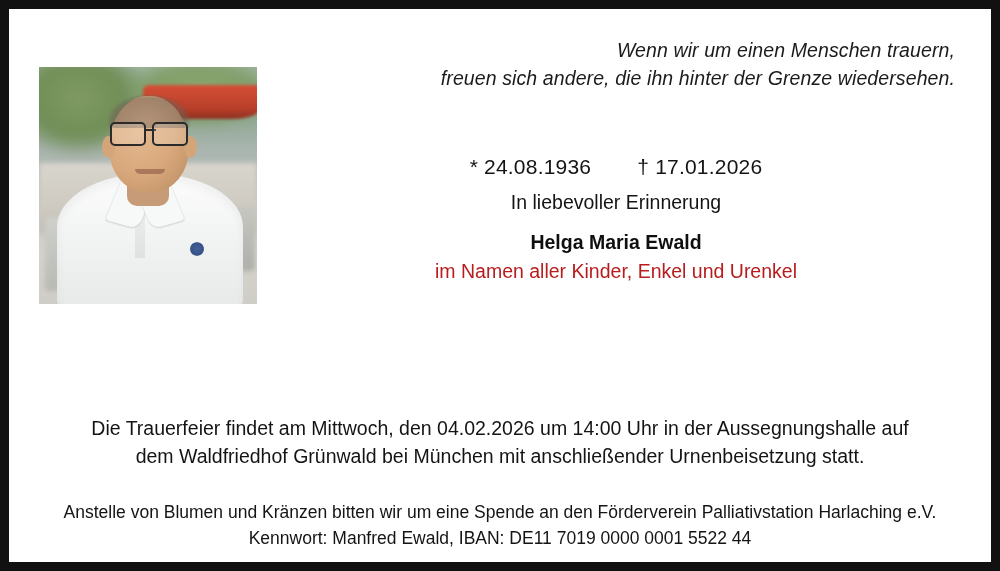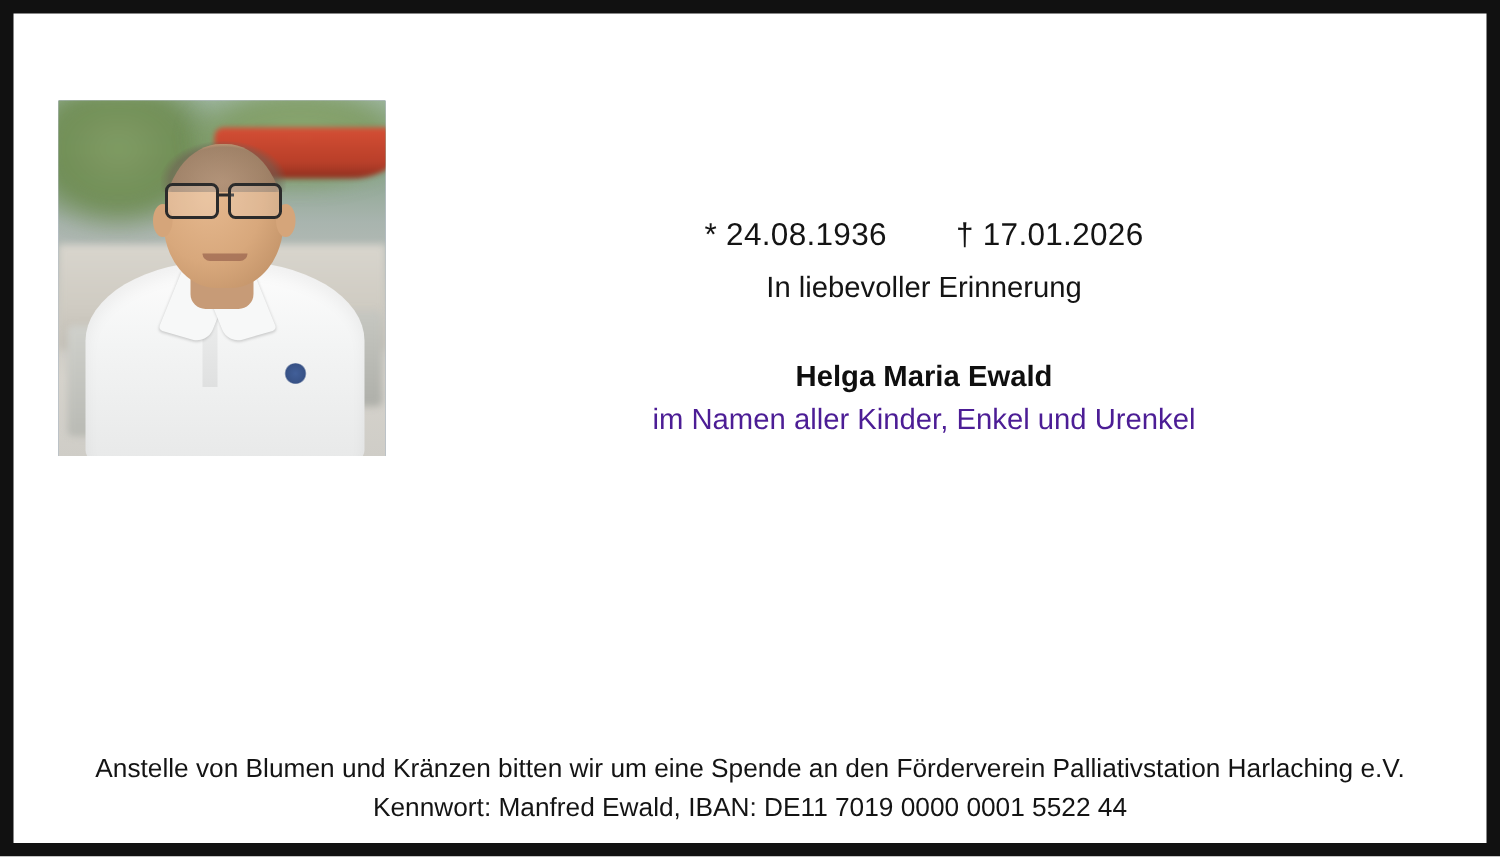--- a/index.html
+++ b/index.html
@@ -211,41 +211,41 @@
   }
   .name {
     font-family: "Liberation Serif", serif;
     font-size: 46px;
     font-weight: 700;
     color: #0d0d0d;
     letter-spacing: 0.5px;
     line-height: 1.05;
   }
   .dates {
-    margin-top: 8px;
+    margin-top: 18px;
     font-size: 21px;
     color: #141414;
     letter-spacing: .2px;
   }
   .dates .sep { display: inline-block; width: 34px; }
   .memory {
     margin-top: 12px;
     font-size: 19.5px;
     color: #141414;
   }
   .family-name {
-    margin-top: 36px;
+    margin-top: 17px;
     font-size: 19.5px;
     font-weight: 700;
     color: #0f0f0f;
   }
   .family-line {
     margin-top: 6px;
     font-size: 19.5px;
-    color: #4c1d95;
+    color: #b91c1c;
   }
 
   
   .ceremony {
     position: absolute;
     left: 30px;
     right: 30px;
     top: 405px;
     text-align: center;
     font-size: 19.5px;
@@ -262,20 +262,24 @@
     line-height: 1.5;
     color: #141414;
   }
 </style>
 </head>
 <body>
 
 <div class="obituary">
   <div class="inner">
 
+    <div class="motto">
+      <div>Wenn wir um einen Menschen trauern,</div>
+      <div>freuen sich andere, die ihn hinter der Grenze wiedersehen.</div>
+    </div>
 
     <div class="photo-wrap">
       <div class="photo">
         <div class="ph-bg"></div>
         <div class="ph-tree"></div>
         <div class="ph-tree2"></div>
         <div class="ph-umbrella"></div>
         <div class="ph-wall"></div>
         <div class="ph-chair"></div>
         <div class="ph-chair2"></div>
@@ -303,20 +307,22 @@
         <span>* 24.08.1936</span>
         <span class="sep"></span>
         <span>† 17.01.2026</span>
       </div>
       <div class="memory">In liebevoller Erinnerung</div>
       <div class="family-name">Helga Maria Ewald</div>
       <div class="family-line">im Namen aller Kinder, Enkel und Urenkel</div>
     </div>
 
     <div class="ceremony">
+      <div>Die Trauerfeier findet am Mittwoch, den 04.02.2026 um 14:00 Uhr in der Aussegnungshalle auf</div>
+      <div>dem Waldfriedhof Grünwald bei München mit anschließender Urnenbeisetzung statt.</div>
     </div>
 
     <div class="donation">
       <div>Anstelle von Blumen und Kränzen bitten wir um eine Spende an den Förderverein Palliativstation Harlaching e.V.</div>
       <div>Kennwort: Manfred Ewald, IBAN: DE11 7019 0000 0001 5522 44</div>
     </div>
 
   </div>
 </div>
 

